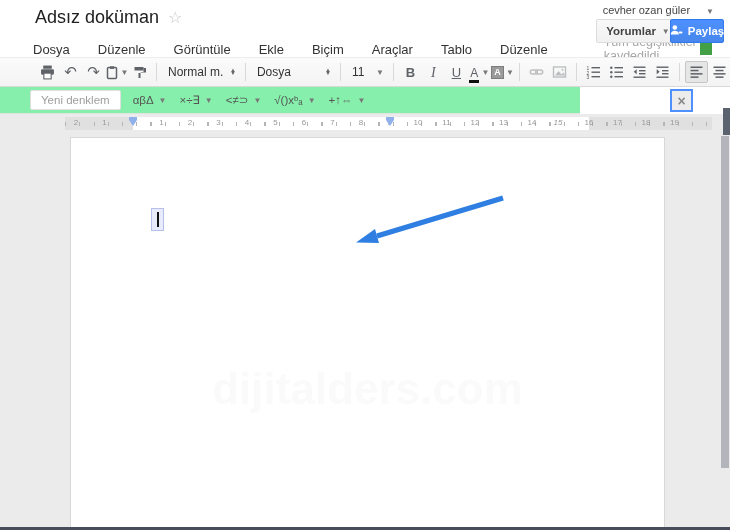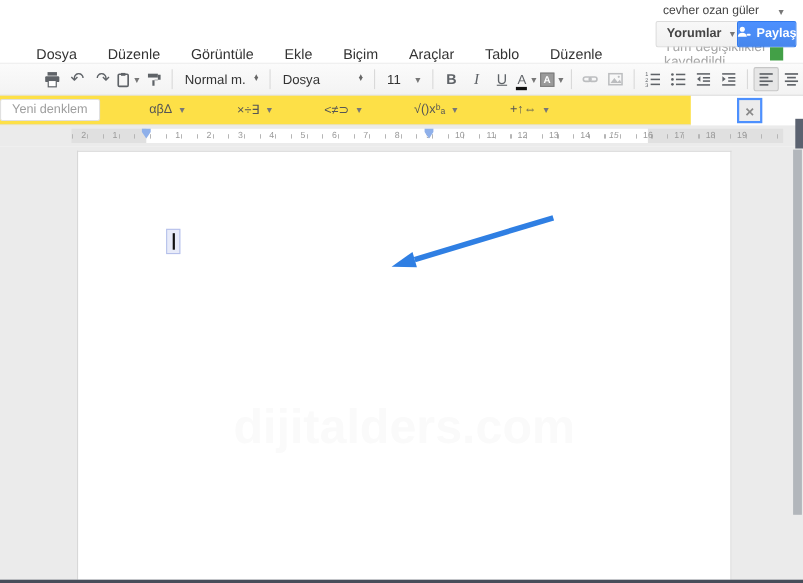--- a/index.html
+++ b/index.html
@@ -48,27 +48,27 @@
   .updown { display:flex; flex-direction:column; line-height:.55; font-size:6px; color:#666; }
   .glyph-b { font-weight:bold; font-size:13px; }
   .glyph-i { font-style:italic; font-family:"Liberation Serif",serif; font-size:14px; }
   .glyph-u { text-decoration:underline; font-size:13px; }
   .textcolor-a { font-size:12px; line-height:1; border-bottom:3px solid #111; padding:0 1px; }
   .highlight-box { width:13px; height:13px; background:#9a9a9a; border:1px solid #7d7d7d; color:#fff;
                    font-size:9px; font-weight:bold; display:flex; align-items:center; justify-content:center; }
   .unicon { font-size:15px; line-height:1; }
 
   
-  .eqbar { position:absolute; left:0; top:87px; width:628px; height:27px; background:#fde047;
-           border-bottom:1px solid #e2e2e2; display:flex; align-items:center; }
+  .eqbar { position:absolute; left:0; top:87px; width:580px; height:27px; background:#86efac;
+           border-bottom:1px solid #e2e2e2; display:flex; align-items:center; padding-left:30px; }
   .new-eq-btn { height:20px; display:flex; align-items:center; padding:0 10px; background:#fff;
                 border:1px solid #e0e0e0; border-radius:2px; color:#9e9e9e; font-size:11.5px;
                 cursor:pointer; margin-right:12px; }
   .eqgroup { display:flex; align-items:center; gap:5px; margin-right:13px; cursor:pointer;
-             font-size:11.5px; color:#555;margin-left:33px; }
+             font-size:11.5px; color:#555; }
   .eq-close { position:absolute; left:670px; top:2px; width:23px; height:23px; background:#ececec;
               border:2px solid #4d90fe; display:flex; align-items:center; justify-content:center;
               color:#8a8a8a; font-size:14px; font-weight:bold; cursor:pointer; }
 
   
   .rulerzone { position:absolute; left:0; top:114px; width:730px; height:19px; background:#ebebeb; }
   .ruler { position:absolute; left:65px; top:3px; width:647px; height:13px; background:#e0e0e0; }
   .ruler-white { position:absolute; left:68px; top:0; width:456px; height:13px; background:#fff; }
   .ruler-ticks { position:absolute; left:0; right:0; top:5px; height:4px;
                  background:repeating-linear-gradient(90deg,#b5b5b5 0 1px,transparent 1px 14.25px); }
@@ -93,20 +93,24 @@
   .scroll-dark { position:absolute; left:723px; top:108px; width:7px; height:27px; background:#5b6270; }
   .scroll-thumb { position:absolute; left:721px; top:136px; width:8px; height:332px; background:#b2b6bb; }
   .bottom-border { position:absolute; left:0; top:527px; width:730px; height:3px; background:#474d5a; }
 </style>
 </head>
 <body>
 
 <div class="app">
 
   <div class="header">
+    <div class="title-row">
+      <span class="doc-title">Adsız doküman</span>
+      <span class="star">☆</span>
+    </div>
     <div class="account-row">
       <span>cevher ozan güler</span>
       <span class="drop-arrow">▼</span>
     </div>
     <div class="menubar">
 
       <span class="menu-item">Dosya</span>
         <span class="menu-item">Düzenle</span>
         <span class="menu-item">Görüntüle</span>
         <span class="menu-item">Ekle</span>

